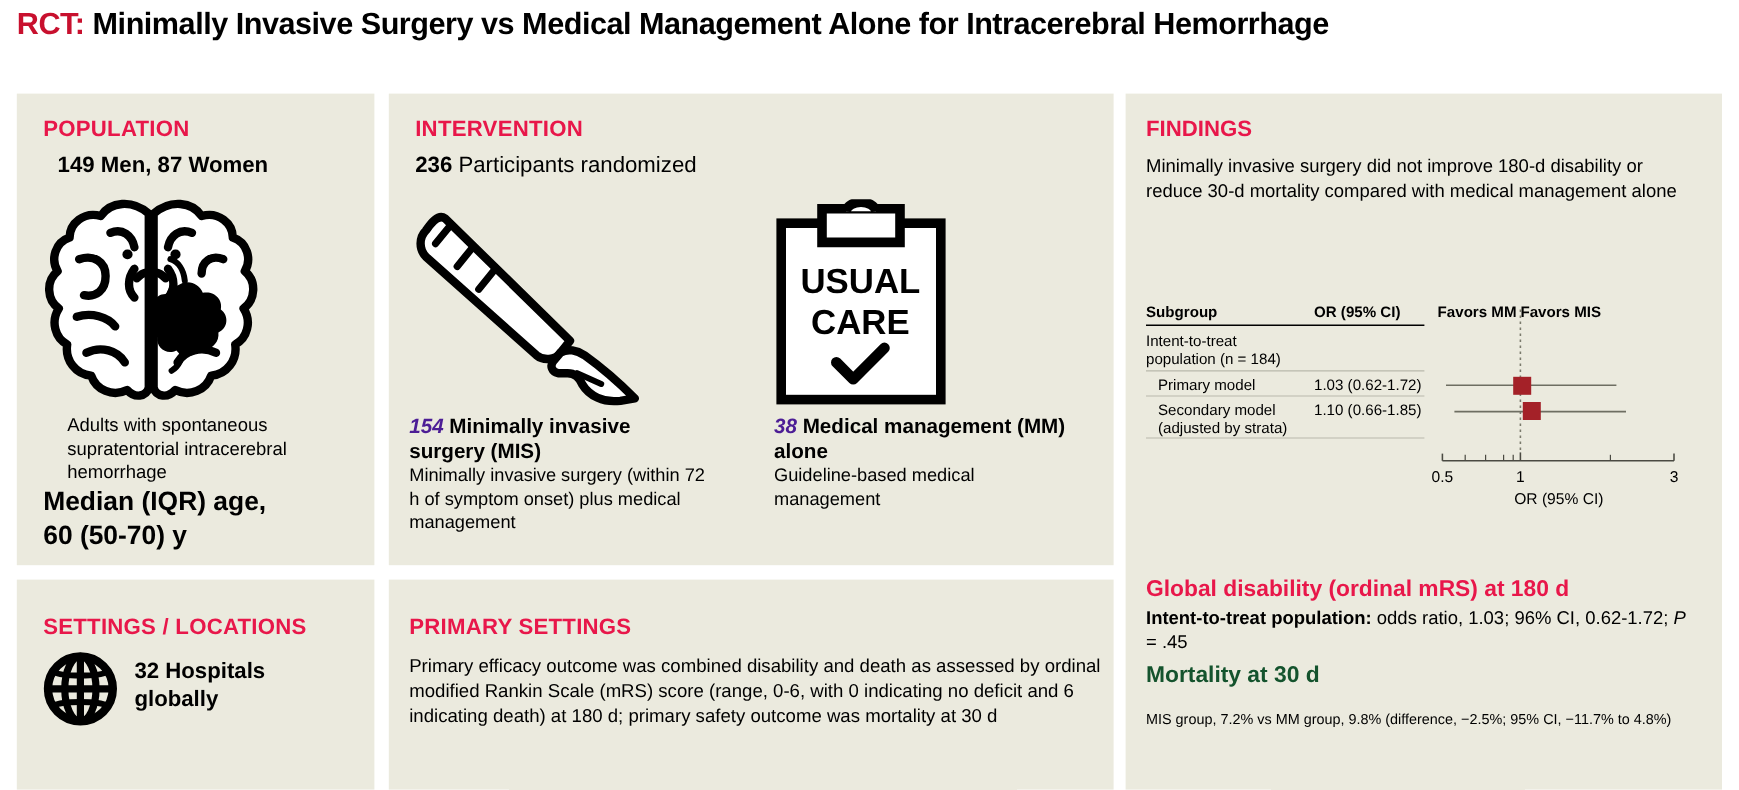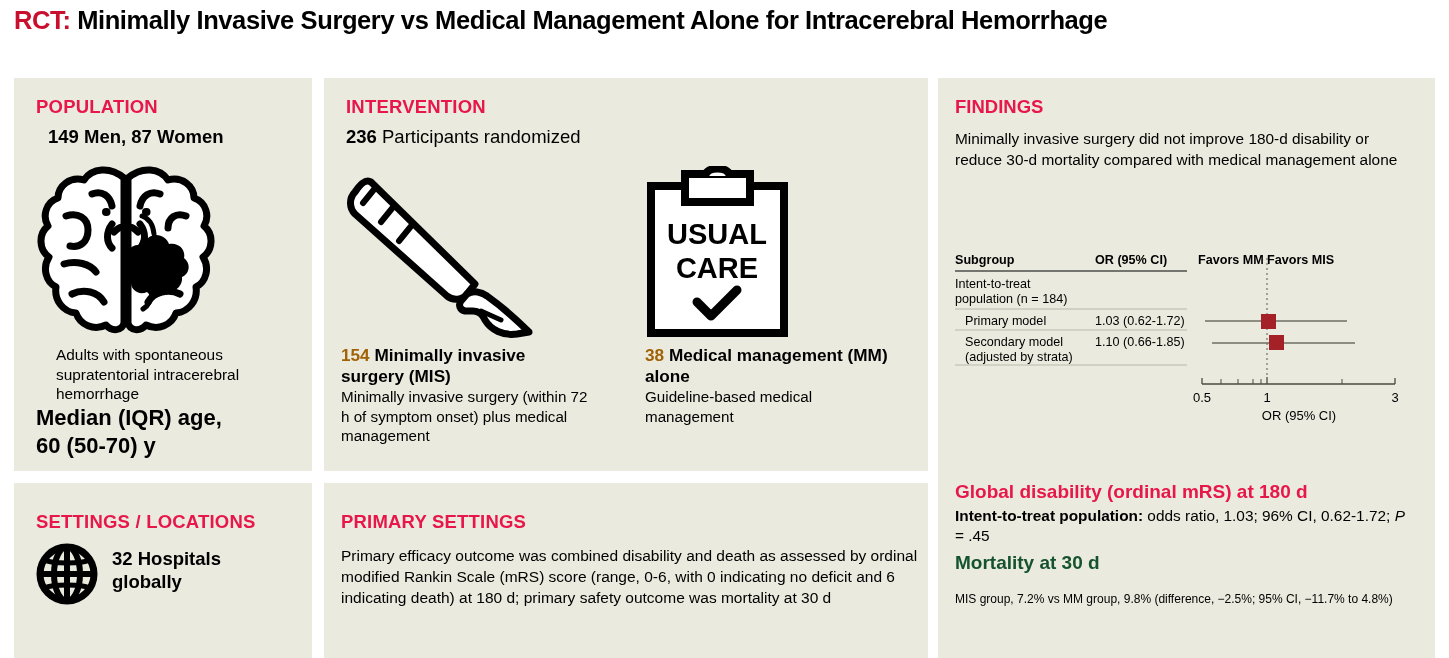--- a/index.html
+++ b/index.html
@@ -37,21 +37,21 @@
     font-weight: bold;
     font-size: 18.5px;
     letter-spacing: 0.2px;
   }
   .hdr-findings { color: #e8174a; font-weight: bold; font-size: 18.5px; }
   .body-txt {
     font-size: 15.4px;
     line-height: 1.27;
     font-weight: normal;
   }
-  .redno { color: #a16207; font-weight: bold; }
+  .redno { color: #4c1d95; font-weight: bold; font-style: italic; }
 
   
   .pop-hdr { position: absolute; left: 36px; top: 96px; }
   .pop-stat { position: absolute; left: 36px; top: 126px; font-weight: bold; font-size: 18.5px; margin-left: 12px;}
   .pop-brain { position: absolute; left: 36px; top: 160px; width: 180px; height: 175px; }
   .pop-desc { position: absolute; left: 20px; top: 345px; width: 240px; margin-left: 36px; }
   .pop-age { position: absolute; left: 36px; top: 404px; width: 250px; font-weight: bold; font-size: 22px; line-height: 1.25; }
 
   
   .int-hdr { position: absolute; left: 346px; top: 96px; }

